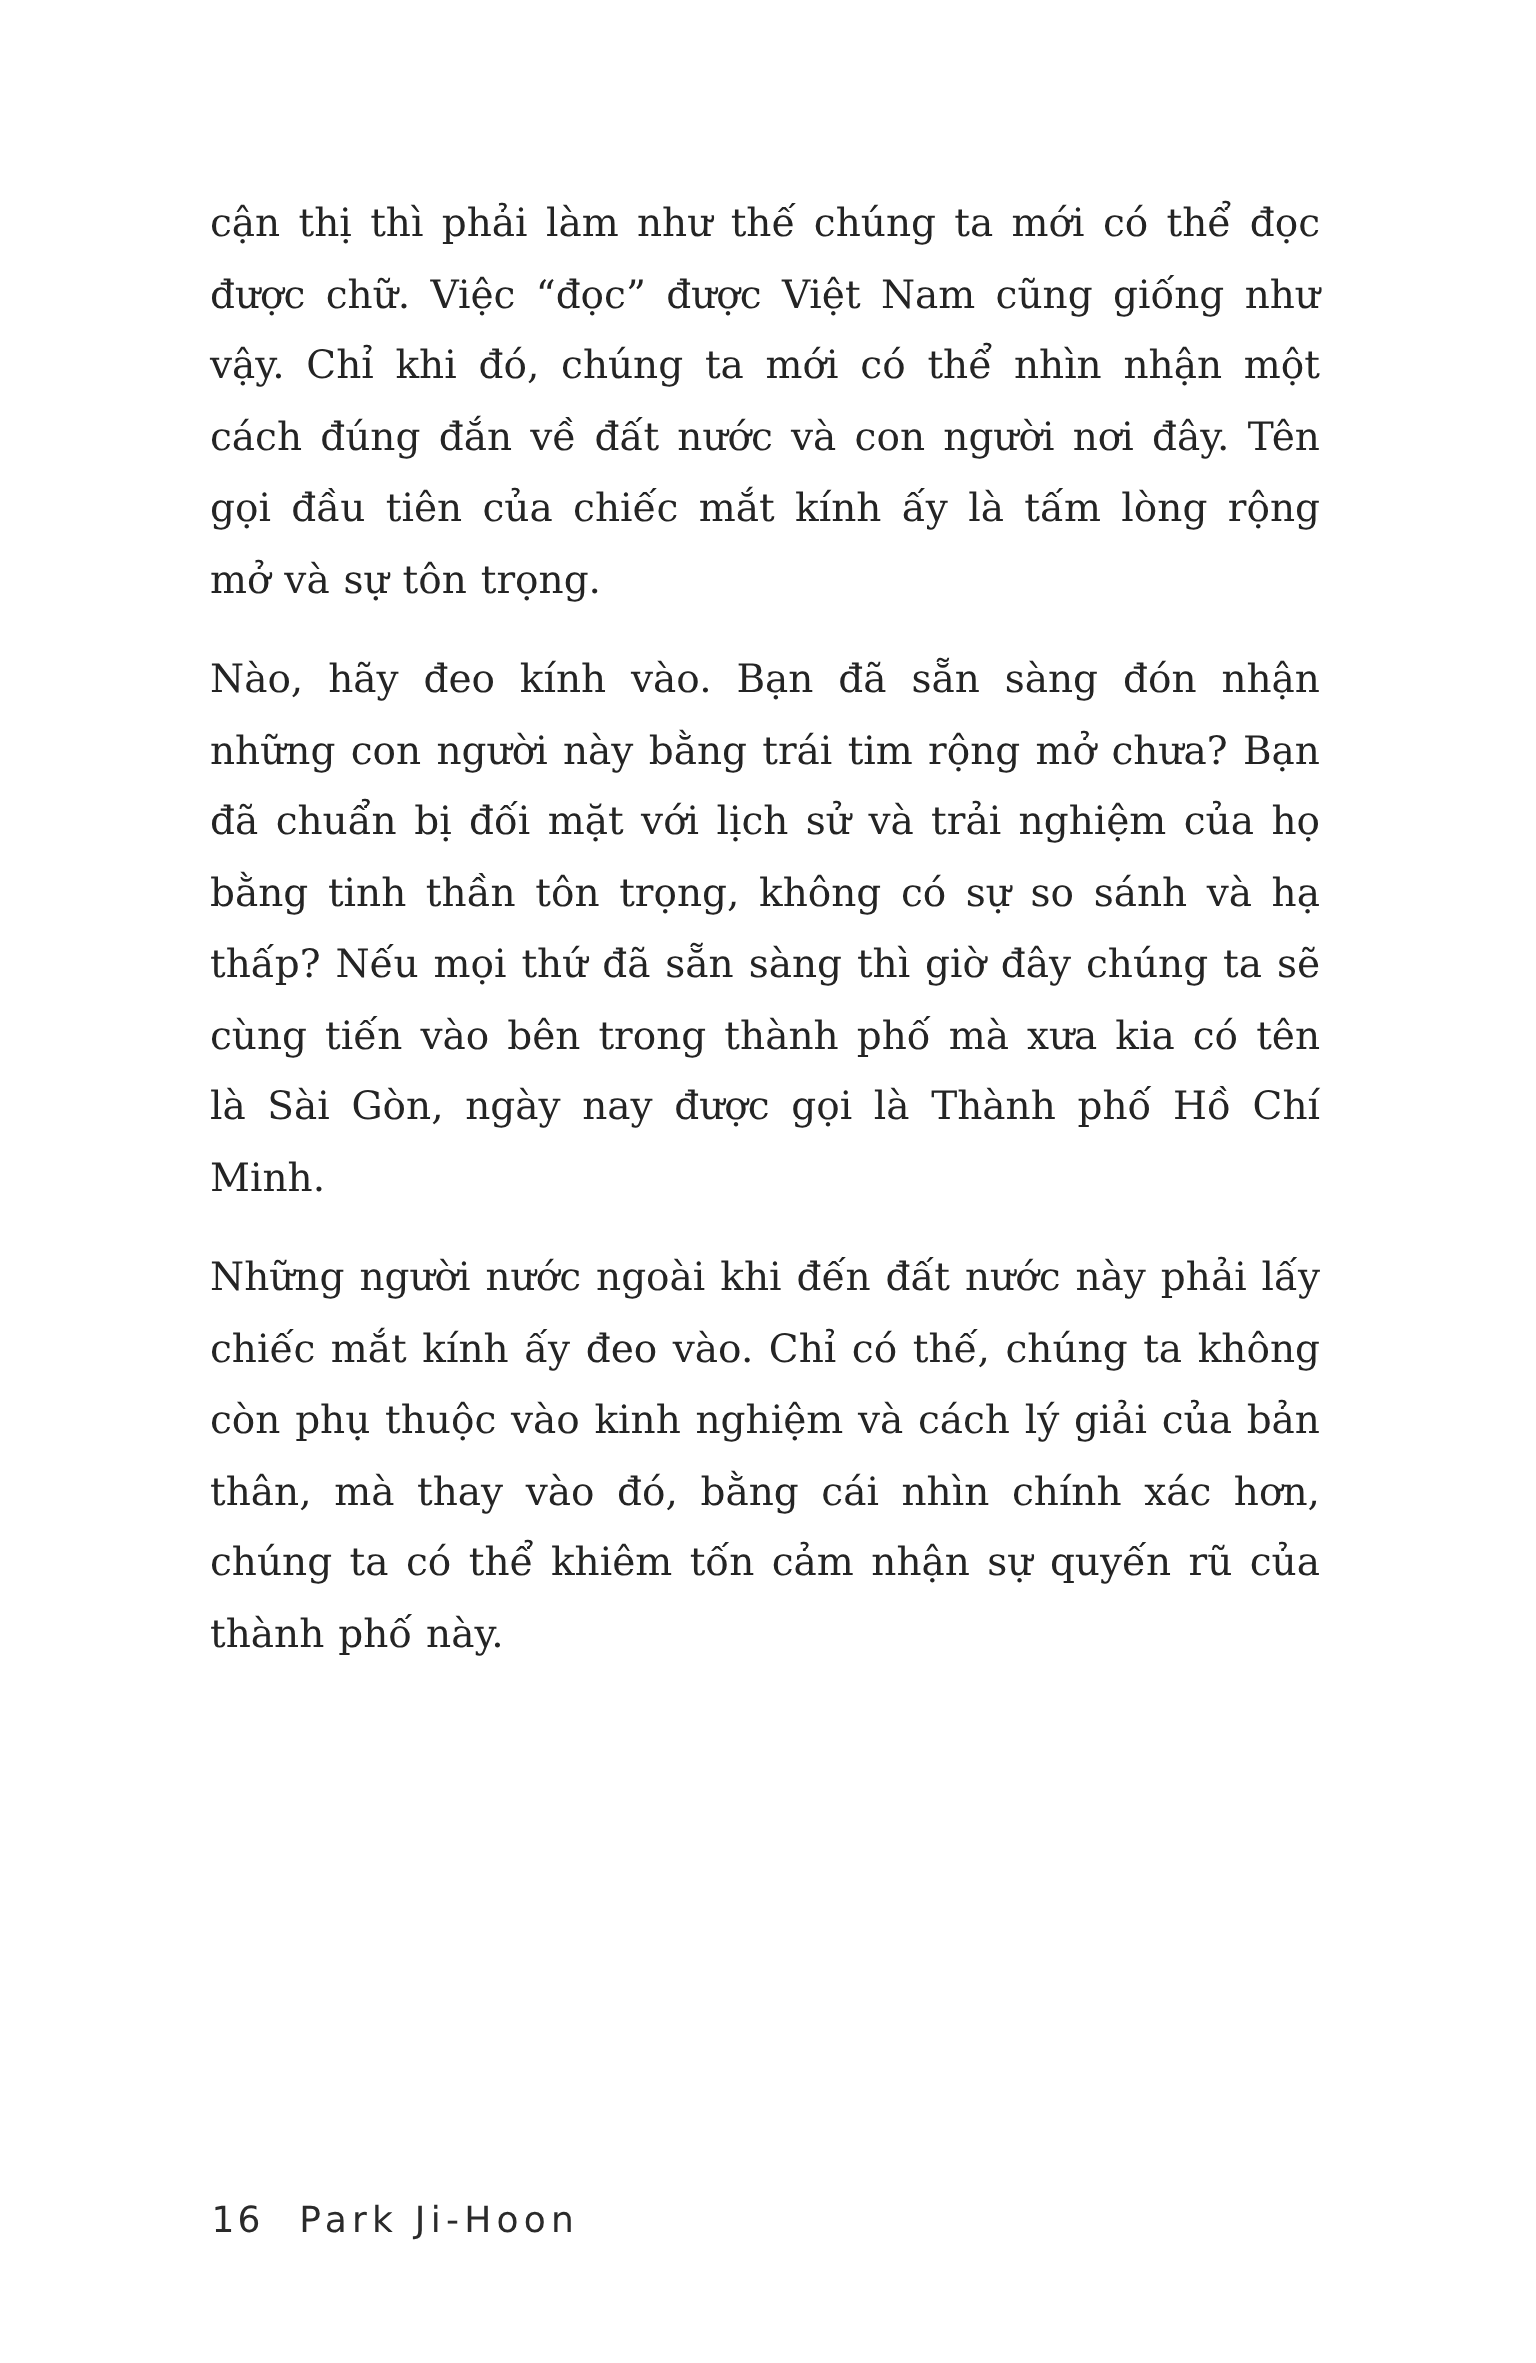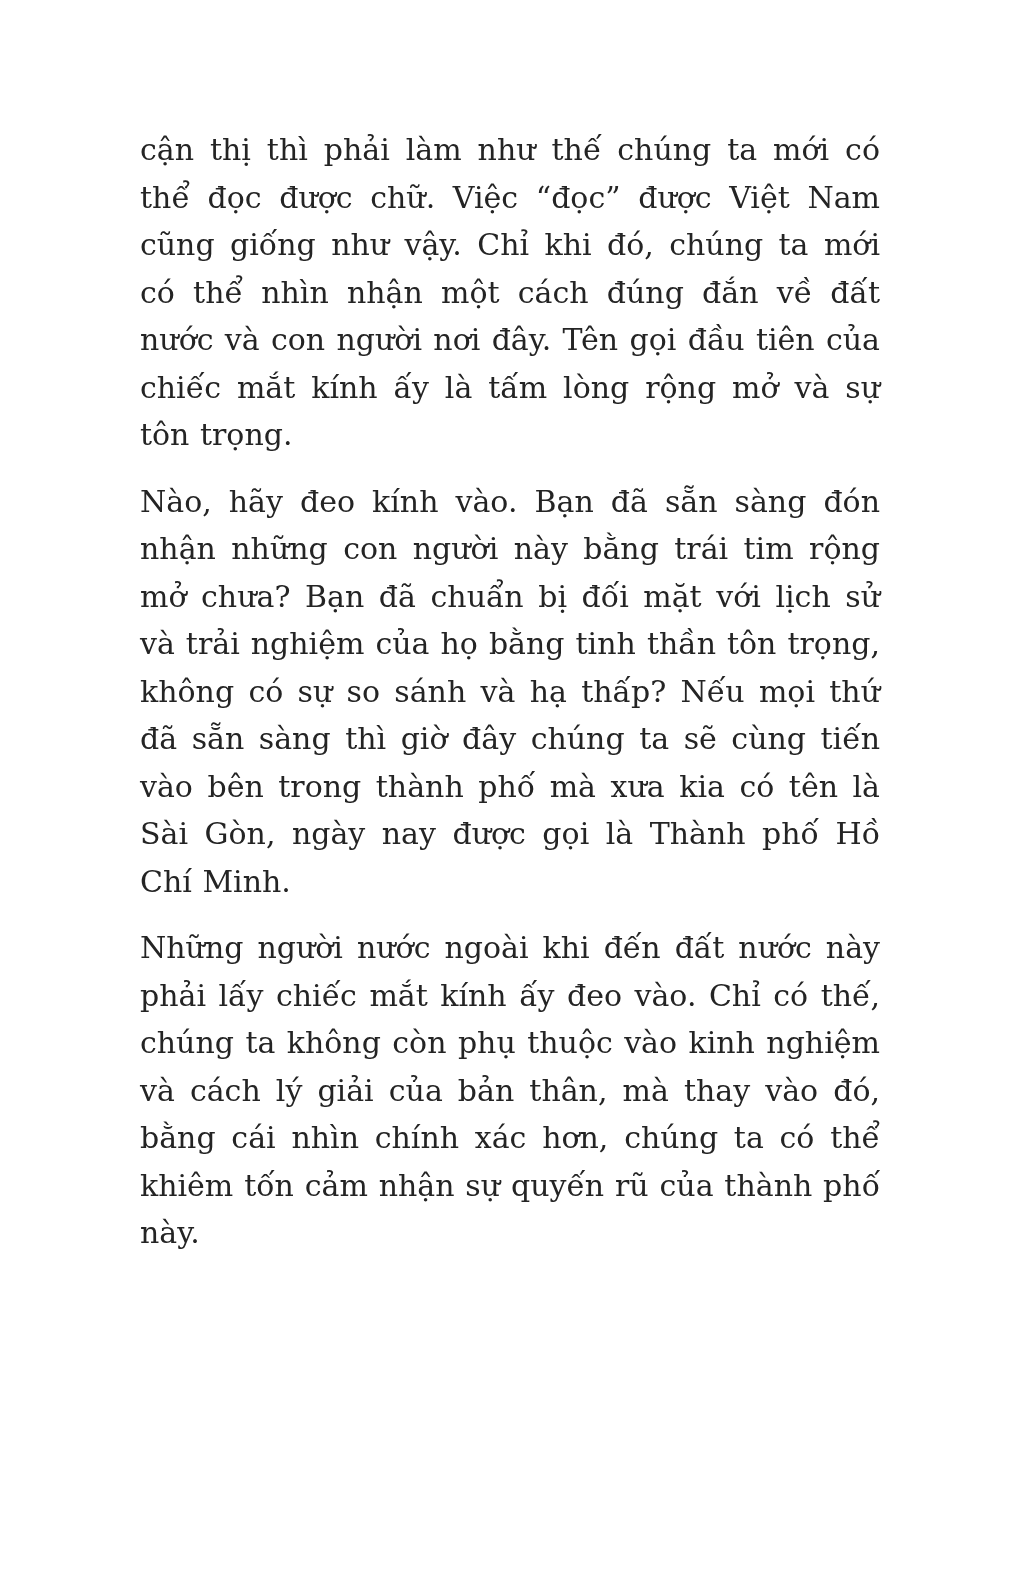--- a/index.html
+++ b/index.html
@@ -19,21 +19,21 @@
       background: #ffffff;
     }
     .text-block {
       position: absolute;
       left: 140px;
       top: 126px;
       width: 740px;
     }
     .text-block p {
       font-family: "DejaVu Serif", "Liberation Serif", serif;
-      font-size: 30px;
+      font-size: 26px;
       line-height: 47.5px;
       color: #242424;
       text-align: justify;
       margin: 0 0 19px 0;
       word-spacing: 1px;
     }
     .page-footer {
       position: absolute;
       left: 141px;
       top: 1466px;
@@ -56,14 +56,18 @@
 <body>
 
 <div class="page">
 
   <main class="text-block">
     <p>cận thị thì phải làm như thế chúng ta mới có thể đọc được chữ. Việc “đọc” được Việt Nam cũng giống như vậy. Chỉ khi đó, chúng ta mới có thể nhìn nhận một cách đúng đắn về đất nước và con người nơi đây. Tên gọi đầu tiên của chiếc mắt kính ấy là tấm lòng rộng mở và sự tôn trọng.</p>
     <p>Nào, hãy đeo kính vào. Bạn đã sẵn sàng đón nhận những con người này bằng trái tim rộng mở chưa? Bạn đã chuẩn bị đối mặt với lịch sử và trải nghiệm của họ bằng tinh thần tôn trọng, không có sự so sánh và hạ thấp? Nếu mọi thứ đã sẵn sàng thì giờ đây chúng ta sẽ cùng tiến vào bên trong thành phố mà xưa kia có tên là Sài Gòn, ngày nay được gọi là Thành phố Hồ Chí Minh.</p>
     <p>Những người nước ngoài khi đến đất nước này phải lấy chiếc mắt kính ấy đeo vào. Chỉ có thế, chúng ta không còn phụ thuộc vào kinh nghiệm và cách lý giải của bản thân, mà thay vào đó, bằng cái nhìn chính xác hơn, chúng ta có thể khiêm tốn cảm nhận sự quyến rũ của thành phố này.</p>
   </main>
 
+  <footer class="page-footer">
+    <span class="page-number">16</span>
+    <span class="author-name">Park Ji-Hoon</span>
+  </footer>
 
 </div>
 
 </body></html>

